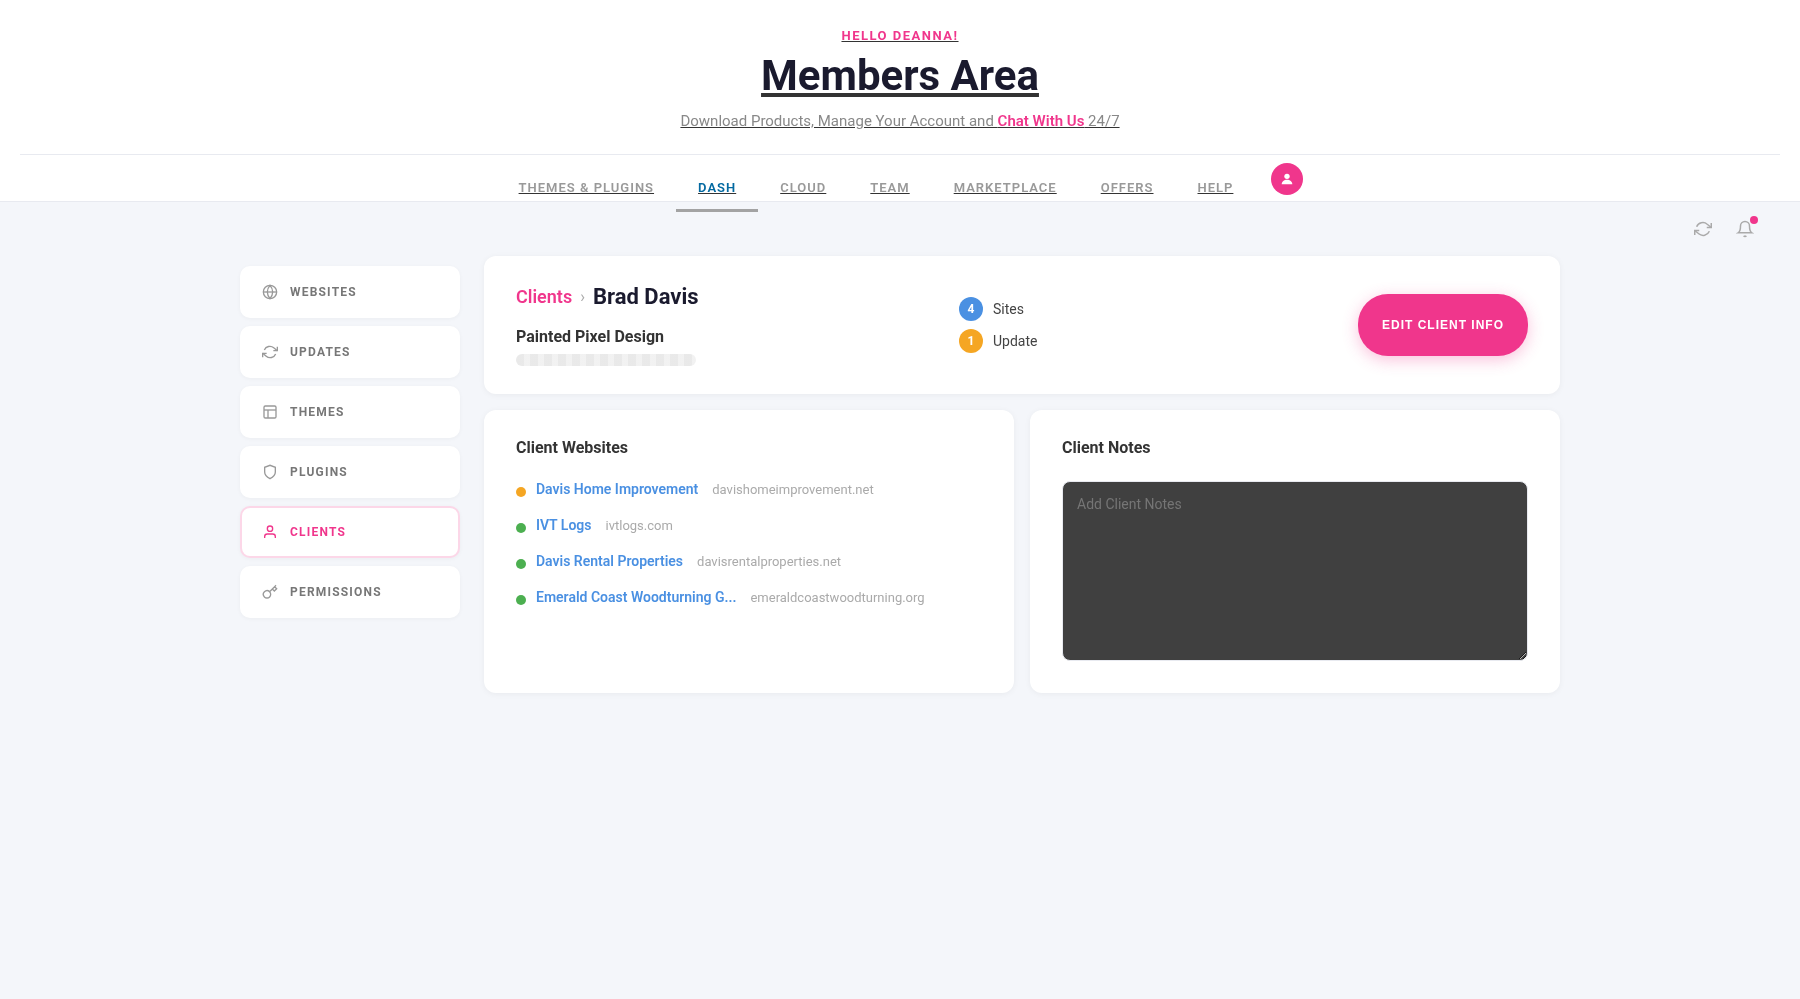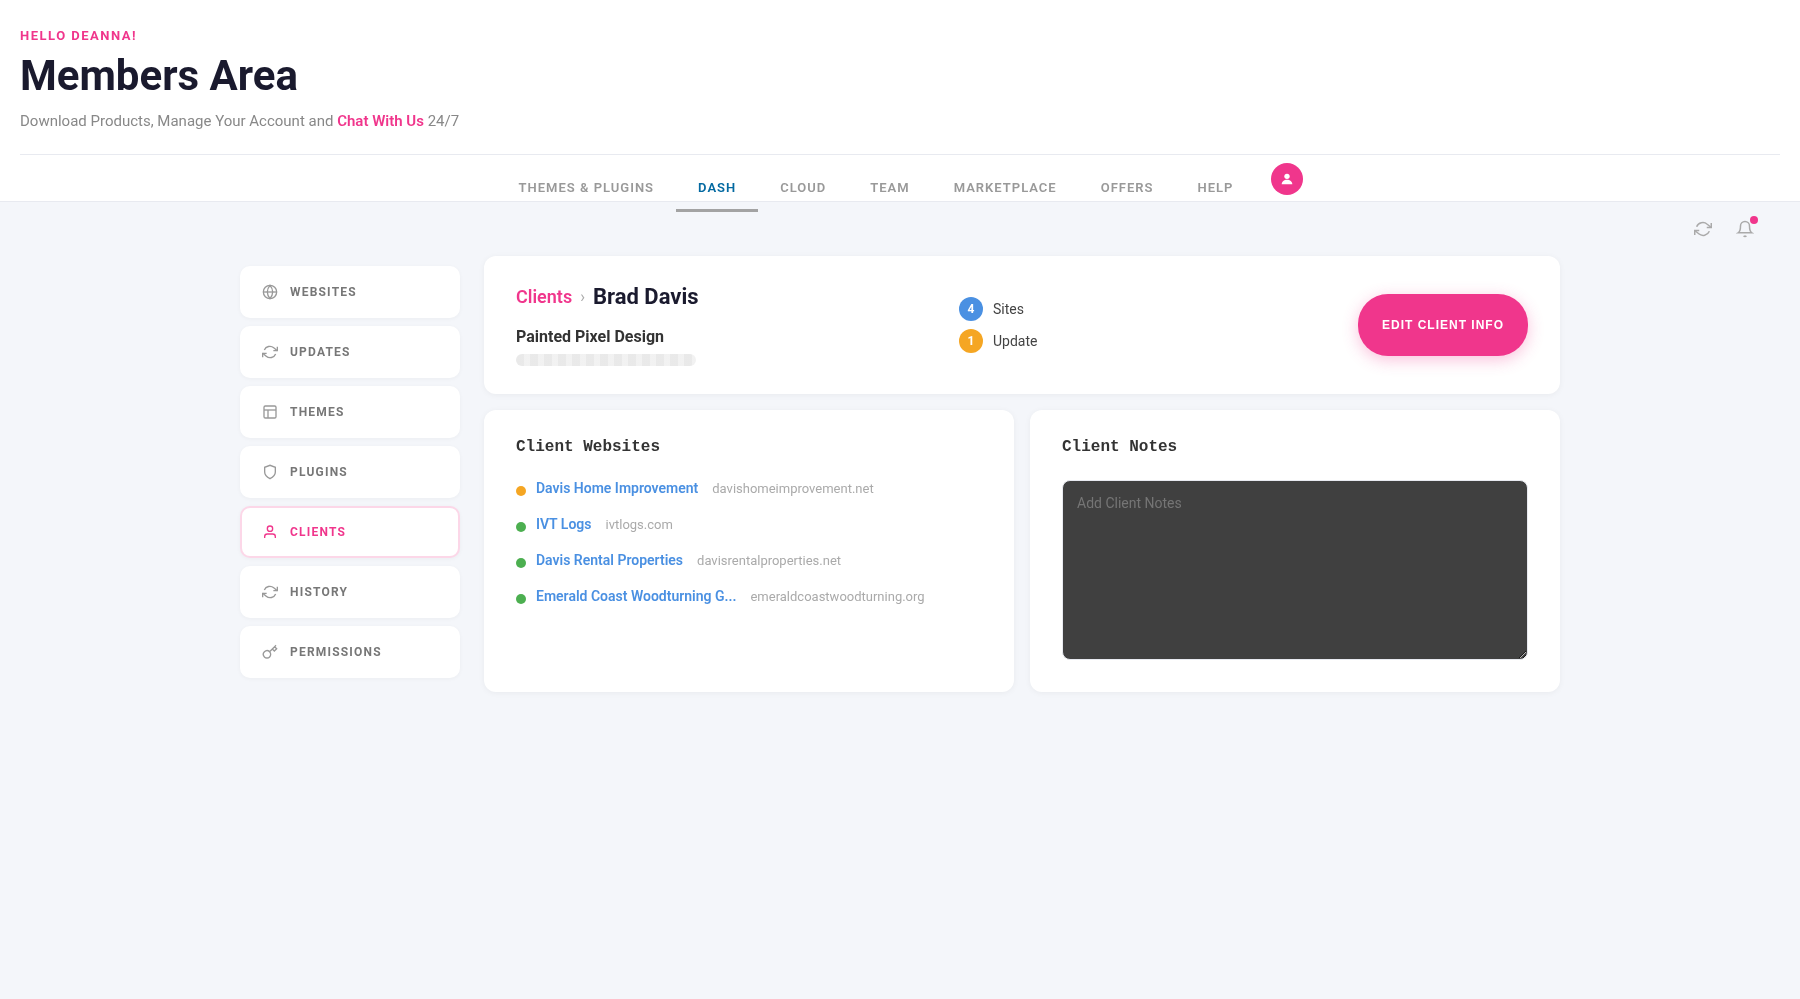--- a/index.html
+++ b/index.html
@@ -6,22 +6,24 @@
     body {
       font-family: -apple-system, BlinkMacSystemFont, 'Segoe UI', Roboto, sans-serif;
       background: #f4f6fa;
       color: #333;
       min-height: 999px;
     }
 
     
     .header {
       background: #fff;
+      text-align: center;
       padding: 28px 20px 0;
       border-bottom: 1px solid #e8eaf0;
+      text-decoration: underline;
     }
     .hello-text {
       font-size: 13px;
       font-weight: 700;
       letter-spacing: 1.5px;
       color: #f0368c;
       text-transform: uppercase;
       margin-bottom: 8px;
     }
     .members-area-title {
@@ -265,21 +267,20 @@
       background: #fff;
       border-radius: 12px;
       padding: 28px 32px;
       box-shadow: 0 1px 6px rgba(0,0,0,0.05);
     }
     .panel-title {
       font-size: 16px;
       font-weight: 700;
       color: #333;
       margin-bottom: 24px;
-      font-family: Liberation Mono, monospace;
     }
 
     .website-item {
       display: flex;
       align-items: flex-end;
       gap: 10px;
       margin-bottom: 20px;
     }
     .dot {
       width: 10px;
@@ -406,30 +407,20 @@
         <svg width="16" height="16" viewBox="0 0 24 24" fill="none" stroke="currentColor" stroke-width="2">
             <path d="M20 21v-2a4 4 0 00-4-4H8a4 4 0 00-4 4v2"></path>
             <circle cx="12" cy="7" r="4"></circle>
           </svg>
       </span>
       <span>CLIENTS</span>
     </div>
     <div class="sidebar-item">
       <span class="sidebar-icon">
         <svg width="16" height="16" viewBox="0 0 24 24" fill="none" stroke="currentColor" stroke-width="2">
-            <polyline points="23 4 23 10 17 10"></polyline>
-            <polyline points="1 20 1 14 7 14"></polyline>
-            <path d="M3.51 9a9 9 0 0114.13-3.36L23 10M1 14l5.36 4.36A9 9 0 0020.49 15"></path>
-          </svg>
-      </span>
-      <span>HISTORY</span>
-    </div>
-    <div class="sidebar-item">
-      <span class="sidebar-icon">
-        <svg width="16" height="16" viewBox="0 0 24 24" fill="none" stroke="currentColor" stroke-width="2">
             <path d="M21 2l-2 2m-7.61 7.61a5.5 5.5 0 11-7.778 7.778 5.5 5.5 0 017.777-7.777zm0 0L15.5 7.5m0 0l3 3L22 7l-3-3m-3.5 3.5L19 4"></path>
           </svg>
       </span>
       <span>PERMISSIONS</span>
     </div>
   </aside>
 
   <div class="content">
 
     <div class="client-card">

